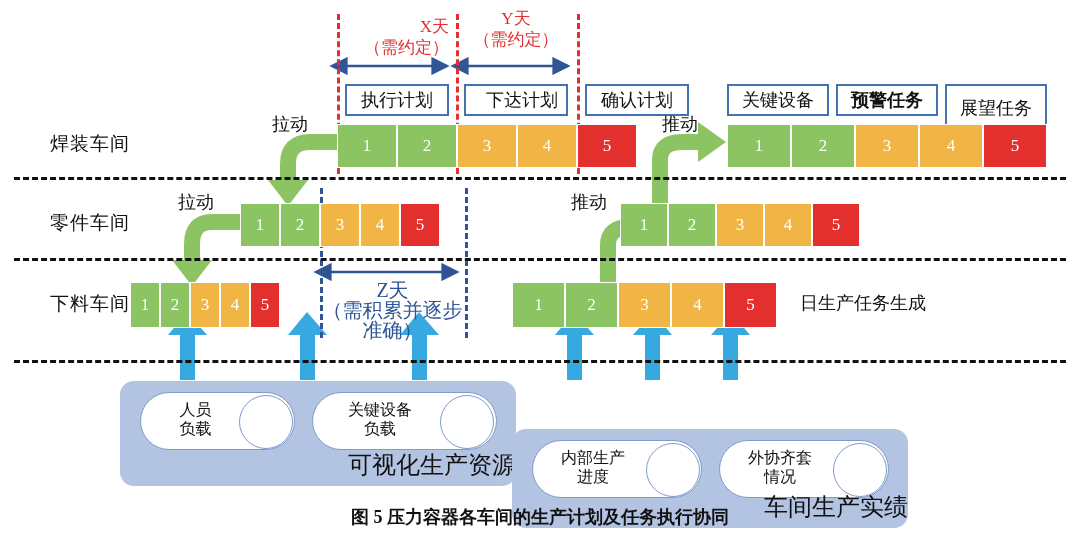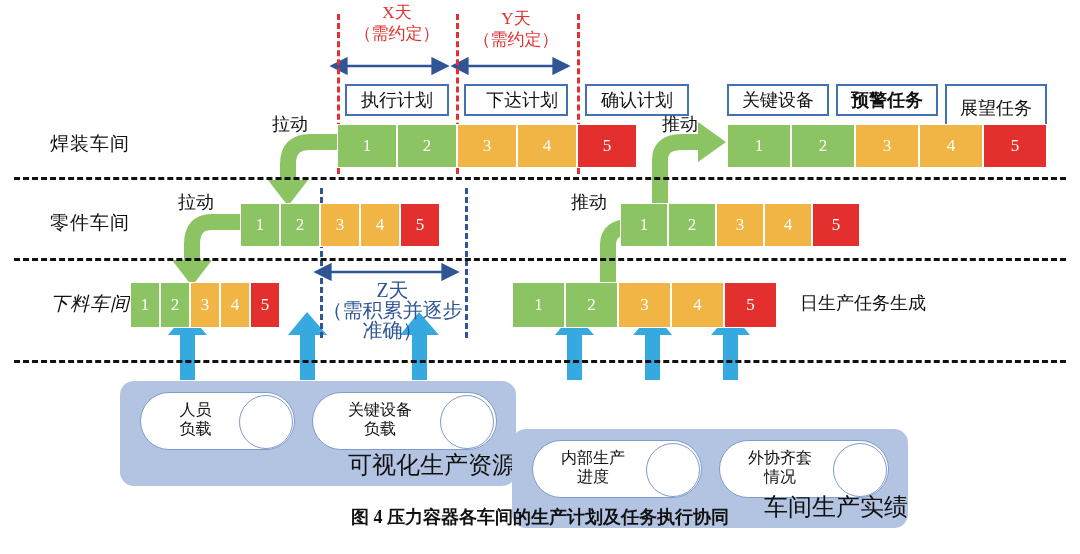--- a/index.html
+++ b/index.html
@@ -135,21 +135,21 @@
     </g>
   </svg>
 
   <div class="vred" style="left:337px;top:14px;height:160px;"></div>
   <div class="vred" style="left:456px;top:14px;height:160px;"></div>
   <div class="vred" style="left:577px;top:14px;height:160px;"></div>
 
   <div class="vblue" style="left:320px;top:188px;height:150px;"></div>
   <div class="vblue" style="left:465px;top:188px;height:150px;"></div>
 
-  <div class="redann" style="left:345px;top:2px;width:104px;">
+  <div class="redann" style="left:345px;top:16px;width:104px;text-align:right;">
     <div>X天</div>
     <div>（需约定）</div>
   </div>
   <div class="redann" style="left:464px;top:8px;width:104px;">
     <div>Y天</div>
     <div>（需约定）</div>
   </div>
 
   <div class="blueann" style="left:315px;top:280px;width:155px;">
     <div>Z天</div>
@@ -216,21 +216,21 @@
       <div class="blk o" style="width: 48px; height: 44px;">3</div>
       <div class="blk o" style="width: 48px; height: 44px;">4</div>
       <div class="blk r" style="width: 48px; height: 44px;">5</div>
     </div>
 
   <div class="plain" style="left:178px;top:190px;">拉动</div>
   <div class="plain" style="left:571px;top:190px;">推动</div>
 
   <div class="hsep" style="top:258px;"></div>
 
-  <div class="rowlabel" style="left:50px;top:291px;font-style:italic;">下料车间</div>
+  <div class="rowlabel" style="left:50px;top:291px;">下料车间</div>
 
   <div class="blockrow" style="left:130px;top:282px;">
       <div class="blk g" style="width: 30px; height: 46px;">1</div>
       <div class="blk g" style="width: 30px; height: 46px;">2</div>
       <div class="blk o" style="width: 30px; height: 46px;">3</div>
       <div class="blk o" style="width: 30px; height: 46px;">4</div>
       <div class="blk r" style="width: 30px; height: 46px;">5</div>
     </div>
 
   <div class="blockrow" style="left:512px;top:282px;">
@@ -274,15 +274,15 @@
     <div class="pill" style="left:207px;top:11px;width:170px;height:58px;"></div>
     <div class="pill-circle" style="left:321px;top:14px;width:52px;height:52px;"></div>
     <div class="pill-text" style="left:213px;top:19px;width:110px;">
       <div>外协齐套</div>
       <div>情况</div>
     </div>
 
     <div class="panel-title">车间生产实绩</div>
   </div>
 
-  <div class="caption" style="left:0;top:505px;">图 4   压力容器各车间的生产计划及任务执行协同</div>
+  <div class="caption" style="left:0;top:505px;">图 5   压力容器各车间的生产计划及任务执行协同</div>
 
 </div>
 
 </body></html>

